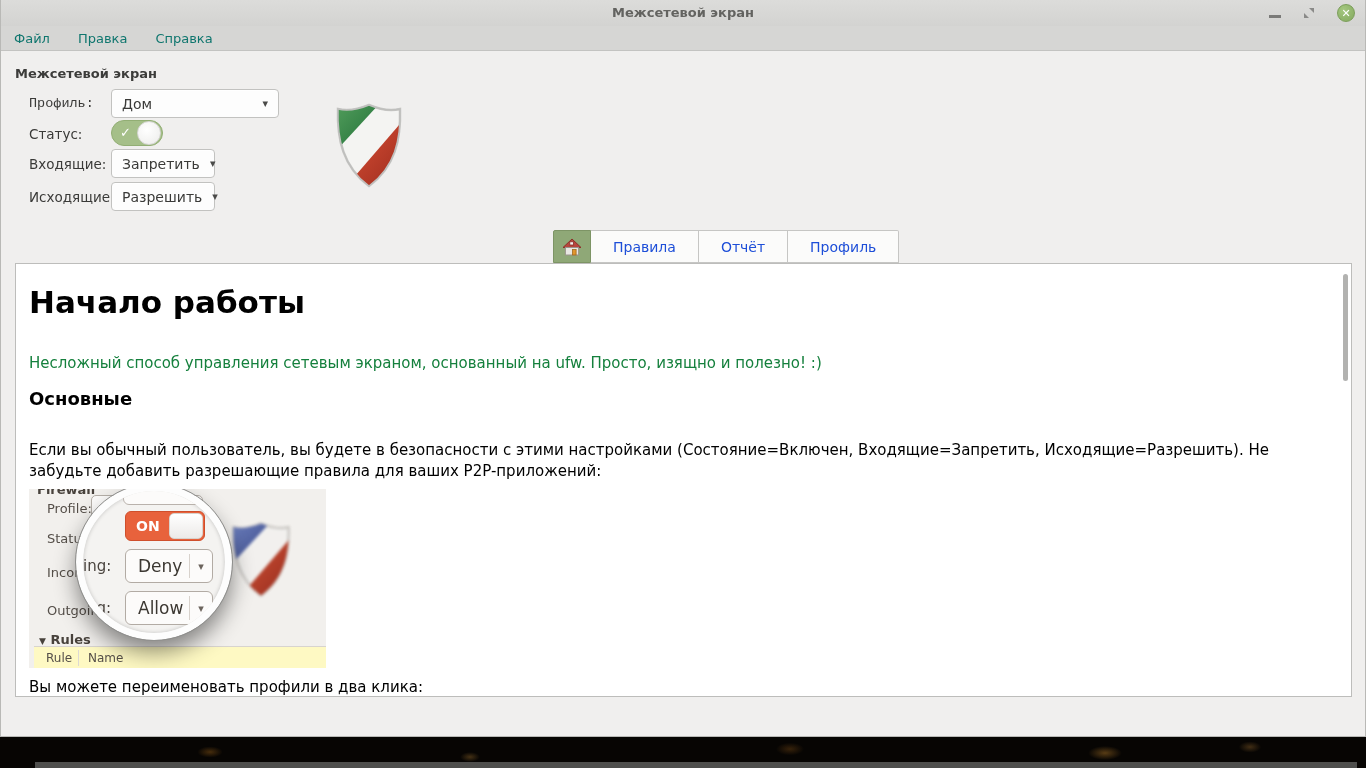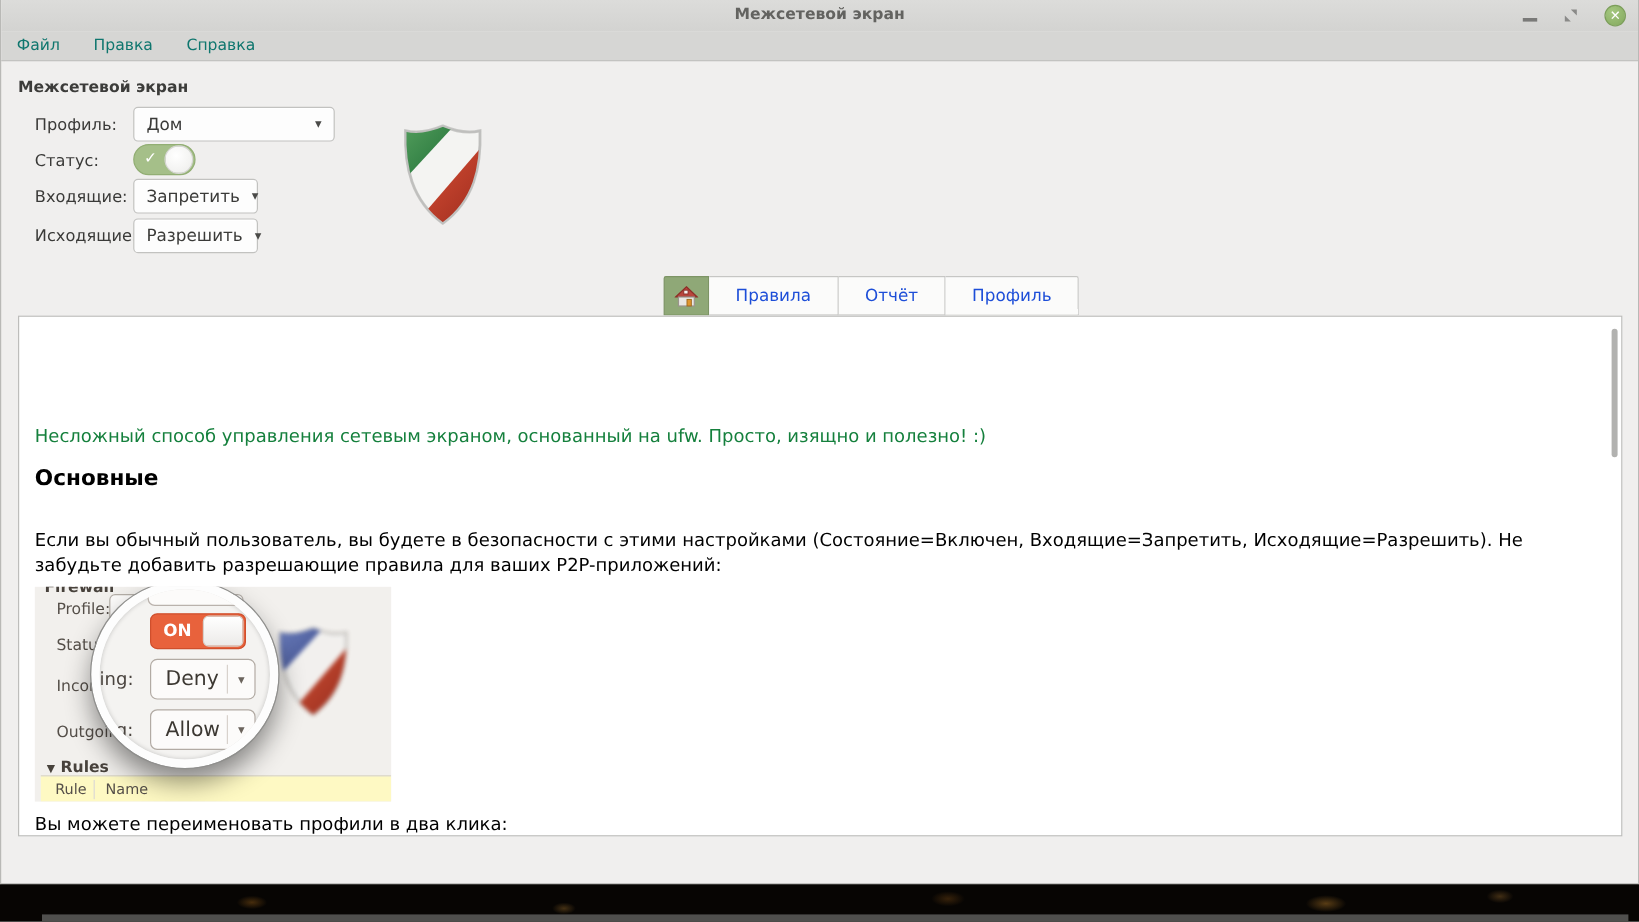--- a/index.html
+++ b/index.html
@@ -129,21 +129,21 @@
     </div>
 
     <div class="menubar">
       <span class="menu-item">Файл</span>
       <span class="menu-item">Правка</span>
       <span class="menu-item">Справка</span>
     </div>
 
     <div class="section-title">Межсетевой экран</div>
 
-    <div class="row-label" style="top:96px;">Профиль:</div>
+    <div class="row-label" style="top:96px;font-family:Liberation Mono, monospace;">Профиль:</div>
     <div class="dropdown" style="left:110px; top:89px; width:168px;">
       <span>Дом</span>
       <span class="arrow">▾</span>
     </div>
 
     <div class="row-label" style="top:126px;">Статус:</div>
     <div class="toggle">
       <span class="check">✓</span>
       <span class="knob"></span>
     </div>
@@ -192,20 +192,21 @@
           <rect x="3.4" y="10.5" width="13.2" height="7.5" fill="#e9e7e3" stroke="#9a948c" stroke-width="1"></rect>
           <rect x="10.5" y="12.5" width="3.6" height="5.5" fill="#e0962e" stroke="#a06a1d" stroke-width="0.8"></rect>
         </svg>
       </div>
       <div class="tab">Правила</div>
       <div class="tab">Отчёт</div>
       <div class="tab last">Профиль</div>
     </div>
 
     <div class="content">
+      <h1>Начало работы</h1>
       <div class="p1">Несложный способ управления сетевым экраном, основанный на ufw. Просто, изящно и полезно! :)</div>
       <h2>Основные</h2>
       <div class="p2">Если вы обычный пользователь, вы будете в безопасности с этими настройками (Состояние=Включен, Входящие=Запретить, Исходящие=Разрешить). Не забудьте добавить разрешающие правила для ваших P2P-приложений:</div>
 
       <div class="shot">
         <div class="lbl bold" style="left:8px; top:-7px;">Firewall</div>
         <div class="lbl" style="left:18px; top:12px;">Profile:</div>
         <div class="mini-drop" style="left:62px; top:6px; width:112px; height:24px;"></div>
         <div class="lbl" style="left:18px; top:42px;">Status:</div>
         <div class="lbl" style="left:18px; top:76px;">Incoming:</div>

